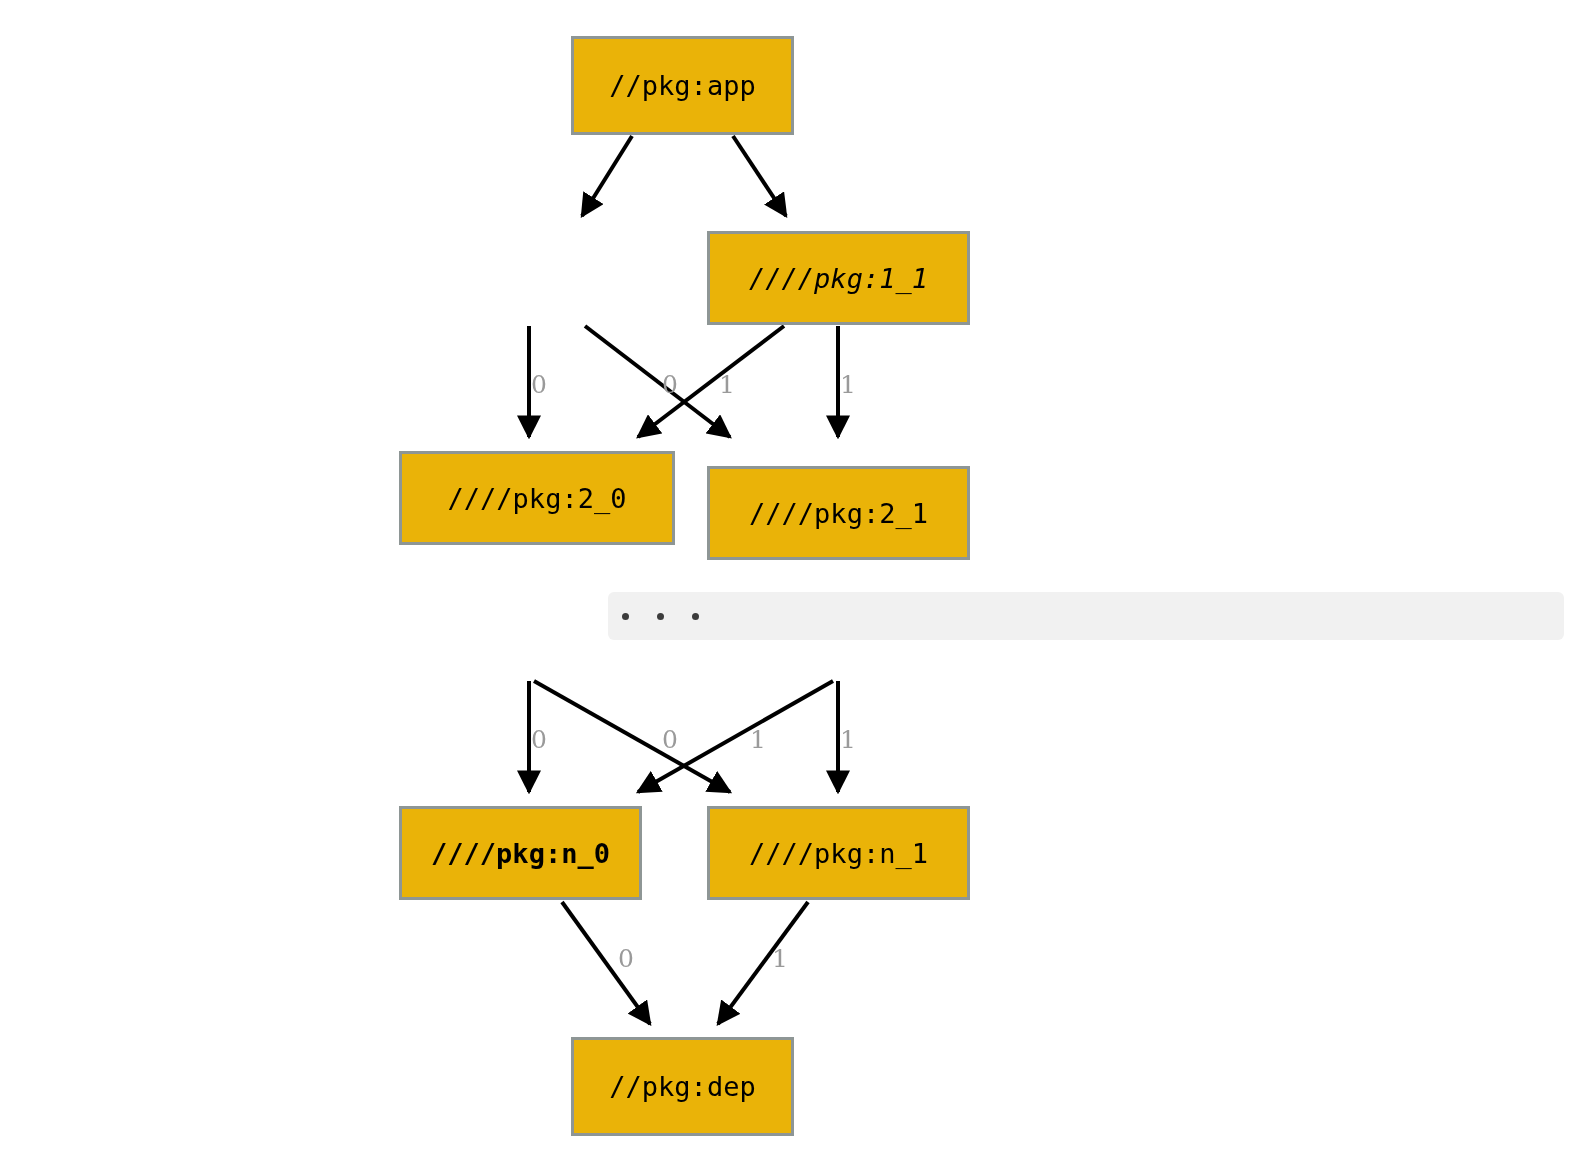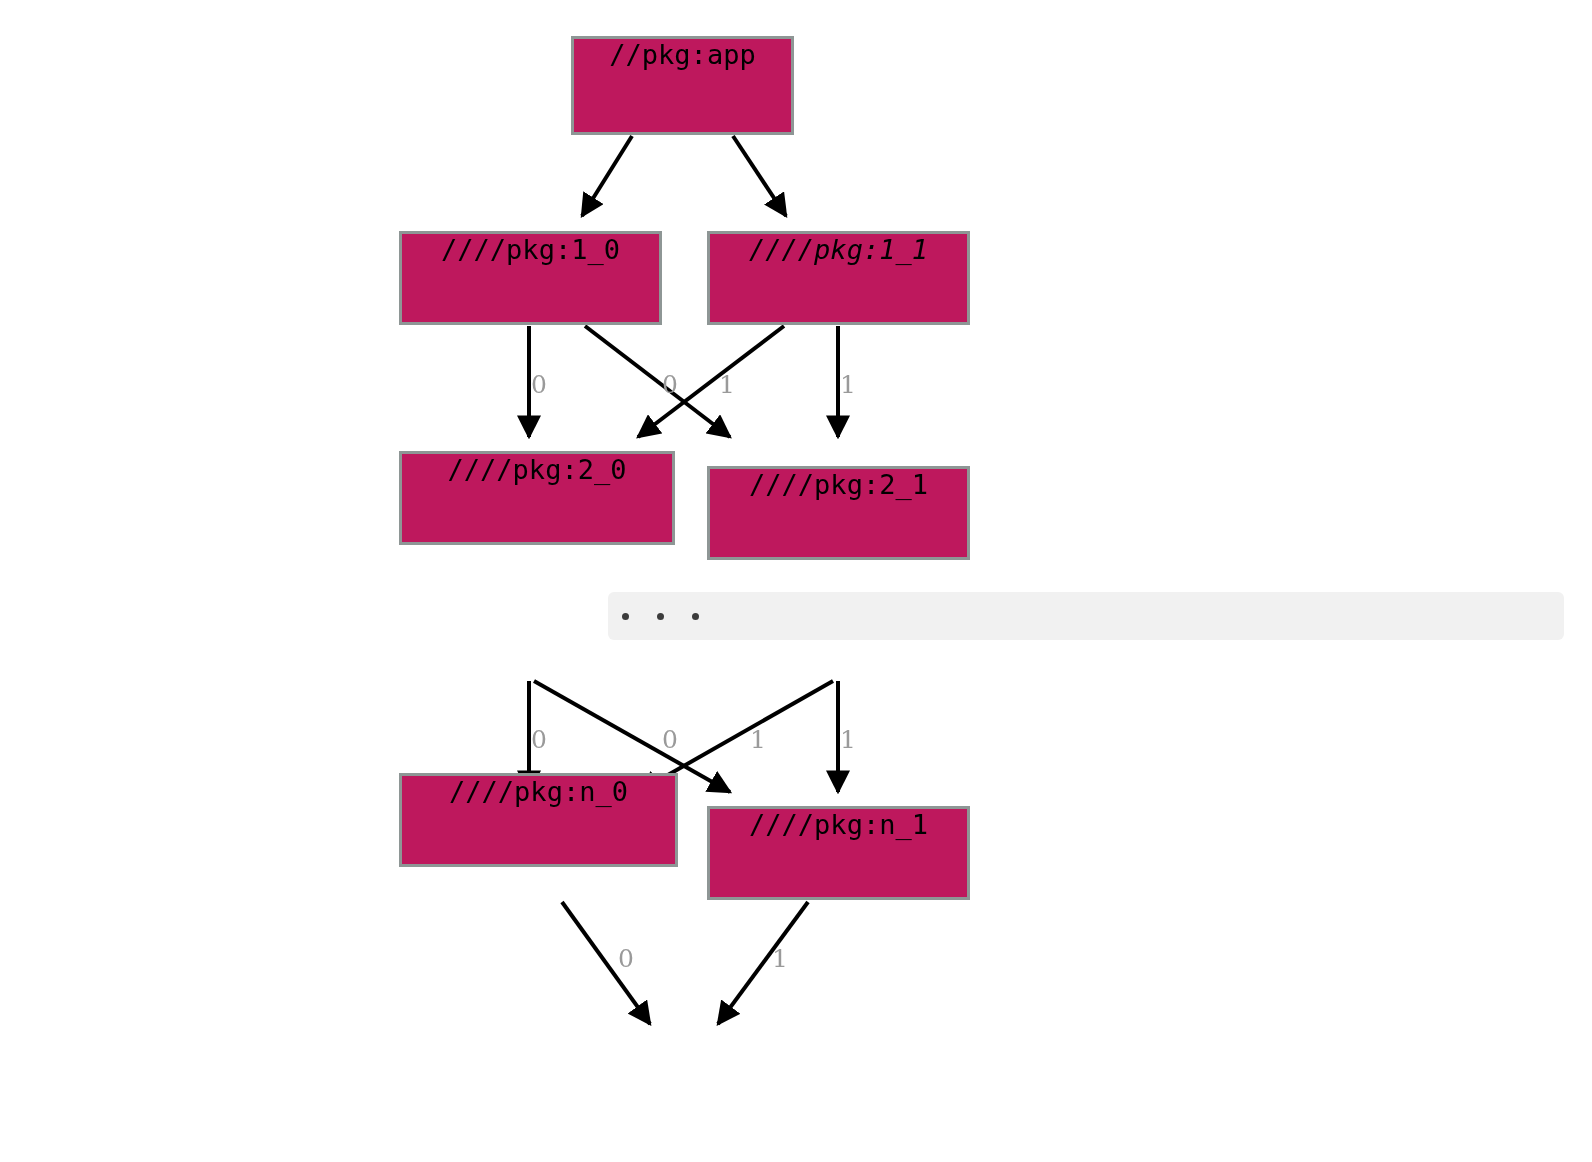--- a/index.html
+++ b/index.html
@@ -23,24 +23,24 @@
   svg.graph-layer {
     position: absolute;
     left: 0; top: 0;
     width: 1592px;
     height: 1162px;
     pointer-events: none;
   }
   .node-box {
     position: absolute;
     box-sizing: border-box;
-    background: #be185d;
+    background: #eab308;
     border: 3px solid #8e9695;
     display: flex;
-    align-items: flex-start;
+    align-items: center;
     justify-content: center;
   }
   .node-label {
     font-family: "DejaVu Sans Mono", "Liberation Mono", monospace;
     font-size: 27px;
     color: #000000;
     white-space: pre;
     letter-spacing: 0px;
   }
   .edge-label {
@@ -126,44 +126,44 @@
 
     <g>
       <line x1="808" y1="902" x2="718" y2="1024" stroke="#000000" stroke-width="4" marker-end="url(#arrow)"></line>
     </g>
   </svg>
 
   <div class="node-box" style="left:571px; top:36px; width:223px; height:99px;">
     <span class="node-label">//pkg:app</span>
   </div>
 
-  <div class="node-box" style="left:399px; top:231px; width:263px; height:94px;">
-    <span class="node-label">////pkg:1_0</span>
-  </div>
 
   <div class="node-box" style="left:707px; top:231px; width:263px; height:94px;font-style:italic;">
     <span class="node-label">////pkg:1_1</span>
   </div>
 
   <div class="node-box" style="left:399px; top:451px; width:276px; height:94px;">
     <span class="node-label">////pkg:2_0</span>
   </div>
 
   <div class="node-box" style="left:707px; top:466px; width:263px; height:94px;">
     <span class="node-label">////pkg:2_1</span>
   </div>
 
-  <div class="node-box" style="left:399px; top:773px; width:279px; height:94px;">
+  <div class="node-box" style="left:399px; top:806px; width:243px; height:94px;font-weight:bold;">
     <span class="node-label">////pkg:n_0</span>
   </div>
 
   <div class="node-box" style="left:707px; top:806px; width:263px; height:94px;">
     <span class="node-label">////pkg:n_1</span>
   </div>
 
+  <div class="node-box" style="left:571px; top:1037px; width:223px; height:99px;">
+    <span class="node-label">//pkg:dep</span>
+  </div>
 
   <div class="edge-label" style="left:531px; top:372px;">0</div>
   <div class="edge-label" style="left:662px; top:372px;">0</div>
   <div class="edge-label" style="left:719px; top:372px;">1</div>
   <div class="edge-label" style="left:840px; top:372px;">1</div>
 
   <div class="edge-label" style="left:531px; top:727px;">0</div>
   <div class="edge-label" style="left:662px; top:727px;">0</div>
   <div class="edge-label" style="left:750px; top:727px;">1</div>
   <div class="edge-label" style="left:840px; top:727px;">1</div>

